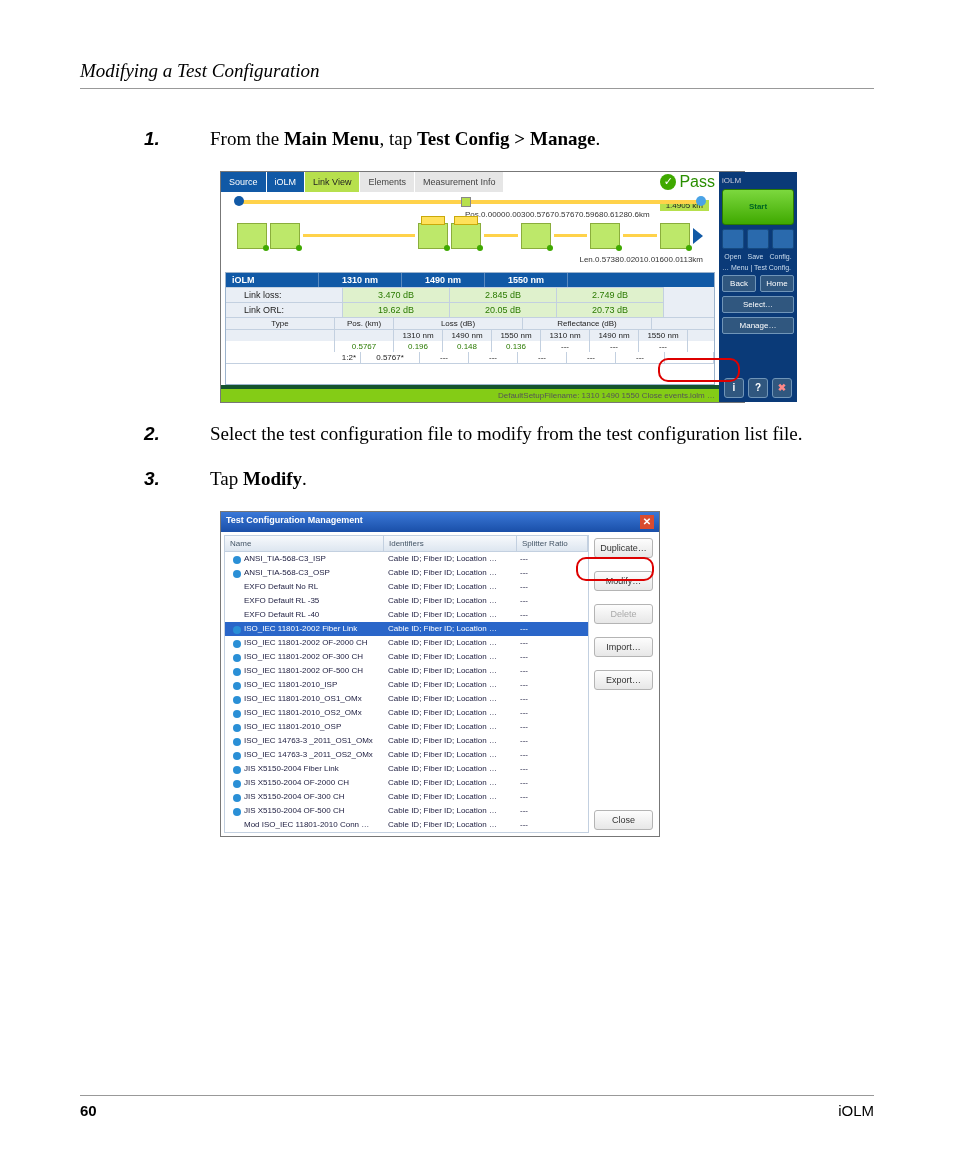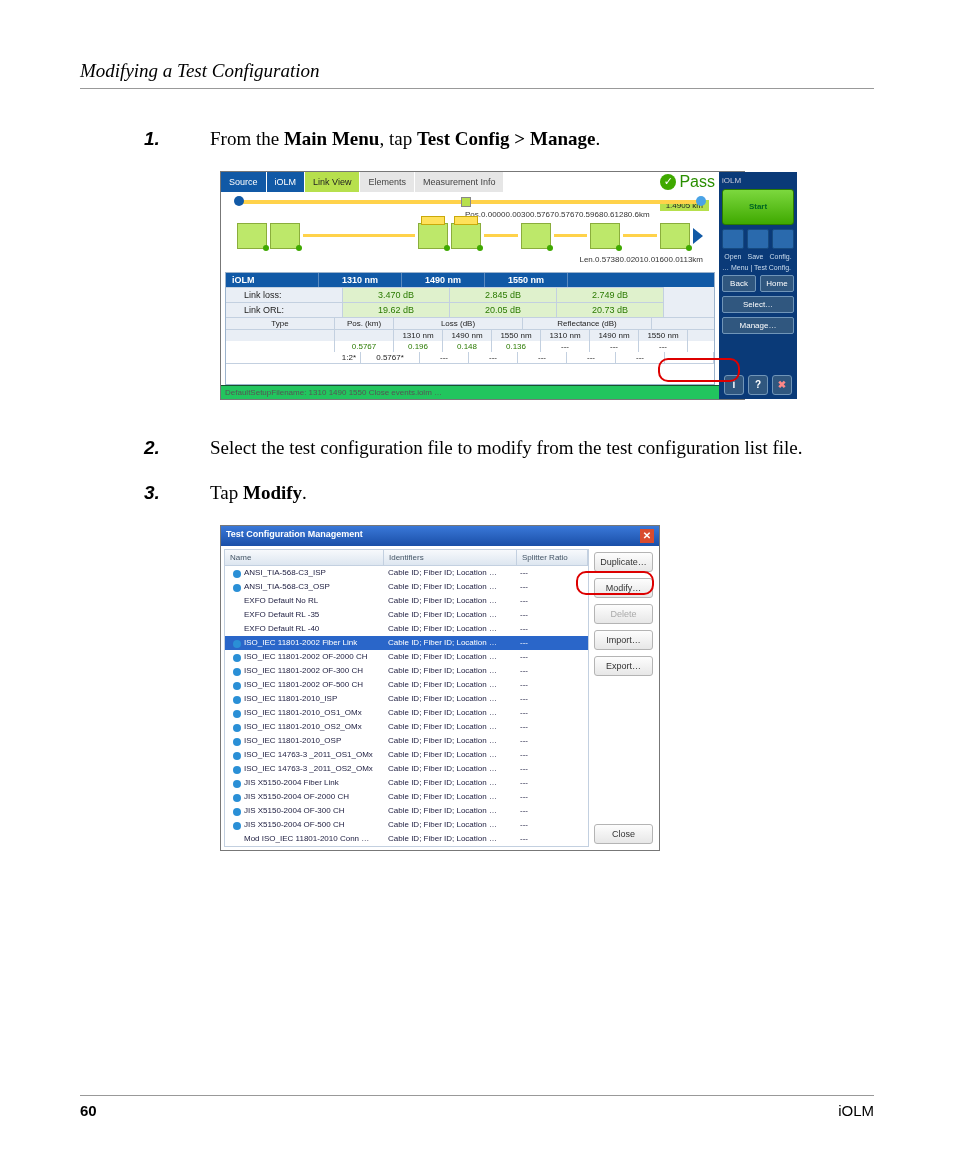--- a/index.html
+++ b/index.html
@@ -4,21 +4,21 @@
 <style>
   html,body{margin:0;padding:0;background:#fff;font-family:"Times New Roman",serif;color:#000}
   .page{width:954px;height:1159px;position:relative;padding:60px 80px 40px 80px;box-sizing:border-box}
   .h1{font-family:Arial,Helvetica,sans-serif;font-weight:700;font-size:22px;margin:0 0 2px 0}
   .h2{font-style:italic;font-size:19px;margin:0 0 6px 0}
   .rule{border:none;border-top:1.5px solid #999;margin:0 0 36px 0}
   .h3{font-family:Arial,Helvetica,sans-serif;font-weight:700;font-style:italic;font-size:19px;margin:0 0 14px 0;padding-left:100px}
   .step{font-size:19px;margin:0 0 18px 0;padding-left:136px;text-indent:-36px;line-height:1.45}
   .step .n{font-family:Arial,Helvetica,sans-serif;font-weight:700;font-style:italic;display:inline-block;width:30px}
   .b{font-weight:700}
-  .figwrap{padding-left:140px;margin-bottom:34px}
+  .figwrap{padding-left:140px;margin-bottom:17px}
   .fig{border:1px solid #777;background:#fff;font-family:Tahoma,Arial,sans-serif}
   
   .s1{width:523px;font-size:9px;color:#222;position:relative}
   .s1-top{display:flex}
   .s1-main{flex:1}
   .s1-tabs{display:flex;background:#fff}
   .s1-tab{padding:5px 8px;color:#fff;background:#1159a6;border-right:1px solid #fff;font-size:9px}
   .s1-tab.active{background:#b7e04d;color:#222}
   .s1-tab.light{background:#e6e6e6;color:#444}
   .s1-pass{margin-left:auto;display:flex;align-items:center;color:#2a8f00;font-size:16px;padding-right:4px}
@@ -41,21 +41,21 @@
   .s1-reshdr{display:flex;background:#1159a6;color:#fff;font-weight:700}
   .s1-reshdr>div{padding:2px 6px;border-right:1px solid #5a8ac0}
   .s1-resrow{display:flex;background:#e9eef5}
   .s1-resrow>div{padding:2px 18px;border-right:1px solid #c3d0e0;border-top:1px solid #c3d0e0}
   .c1{width:80px}.c2{width:70px;text-align:center}.s1-resrow .c2{color:#2a7a00;background:#dff1cc}
   .s1-evhdr{display:flex;background:#e9eef5;border-top:1px solid #c3d0e0;font-size:8px}
   .s1-evhdr>div,.s1-evrow>div{border-right:1px solid #c3d0e0;padding:1px 4px;text-align:center}
   .s1-evrow{display:flex;font-size:8px}
   .eT{width:100px}.eP{width:50px}.ew{width:40px}
   .s1-evrow .green{color:#2a7a00}
-  .s1-status{display:flex;justify-content:flex-start;background:#22c55e;border-top:1px solid #14532d;padding:2px 4px;font-size:8px;color:#555}
+  .s1-status{display:flex;justify-content:flex-end;background:#84cc16;border-top:4px solid #14532d;padding:2px 4px;font-size:8px;color:#555}
   
   .s1-side{width:80px;background:#0a3a78;color:#fff;display:flex;flex-direction:column;align-items:center;padding:4px 3px;gap:4px;font-size:8px}
   .s1-side .title{align-self:flex-start;font-size:8px;color:#ccd}
   .s1-start{width:70px;height:34px;background:linear-gradient(#7cd83e,#3fa900);border:1px solid #2a7a00;border-radius:3px;color:#062;font-weight:700;display:flex;align-items:center;justify-content:center}
   .s1-iconrow{display:flex;gap:3px}
   .s1-ico{width:20px;height:18px;background:#2a6aad;border:1px solid #164a80;border-radius:2px}
   .s1-lbls{display:flex;gap:6px;font-size:7px;color:#cde}
   .s1-btn{width:70px;padding:3px 0;text-align:center;background:#30577f;border:1px solid #7095b8;border-radius:2px;color:#fff}
   .s1-nav{display:flex;gap:4px;width:72px}
   .s1-nav .s1-btn{flex:1}
@@ -72,21 +72,21 @@
   .s2-list{flex:1;border:1px solid #c3d0e0;margin:3px}
   .s2-hdr{display:flex;background:linear-gradient(#f7f9fc,#dde6f0);font-size:8px;color:#456;border-bottom:1px solid #c3d0e0}
   .s2-hdr>div{padding:3px 5px;border-right:1px solid #c3d0e0}
   .s2-row{display:flex;font-size:8px;color:#224;padding:1px 0}
   .s2-row>div{padding:1px 5px;white-space:nowrap;overflow:hidden;text-overflow:ellipsis}
   .s2-row .bullet{width:8px;height:8px;border-radius:50%;background:#2a8fd6;margin:2px 3px 0 3px;flex:none}
   .s2-row.nobul .bullet{background:transparent}
   .s2-row.sel{background:#2a66c9;color:#fff}
   .cname{width:148px;display:flex;align-items:center}
   .cident{width:122px}.cratio{width:60px}
-  .s2-rpanel{width:78px;padding:6px 6px 6px 2px;display:flex;flex-direction:column;gap:6px}
+  .s2-rpanel{width:78px;padding:6px 6px 6px 2px;display:flex;flex-direction:column;gap:13px}
   .s2-btn{background:linear-gradient(#fdfdfd,#e7e7e7);border:1px solid #b4b4b4;border-radius:3px;text-align:center;padding:4px 0;font-size:9px;color:#333}
   .s2-btn.dis{color:#aaa}
   .s2-gap{flex:1}
   
   .foot{position:absolute;left:80px;right:80px;bottom:40px;border-top:1.5px solid #999;padding-top:6px;display:flex;justify-content:space-between;font-family:Arial,Helvetica,sans-serif;font-size:15px}
   .foot .pn{font-weight:700}
 </style>
 </head>
 <body>
 

